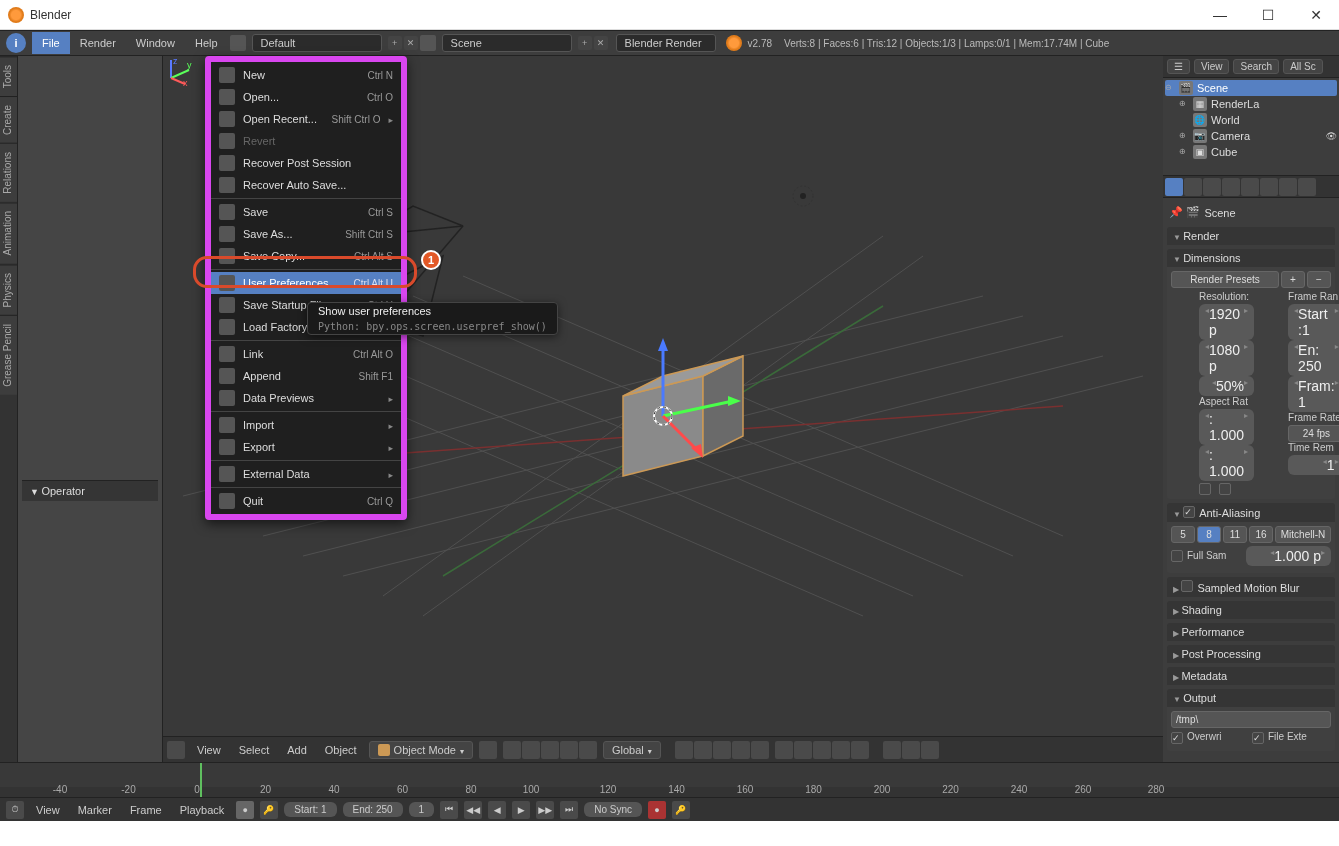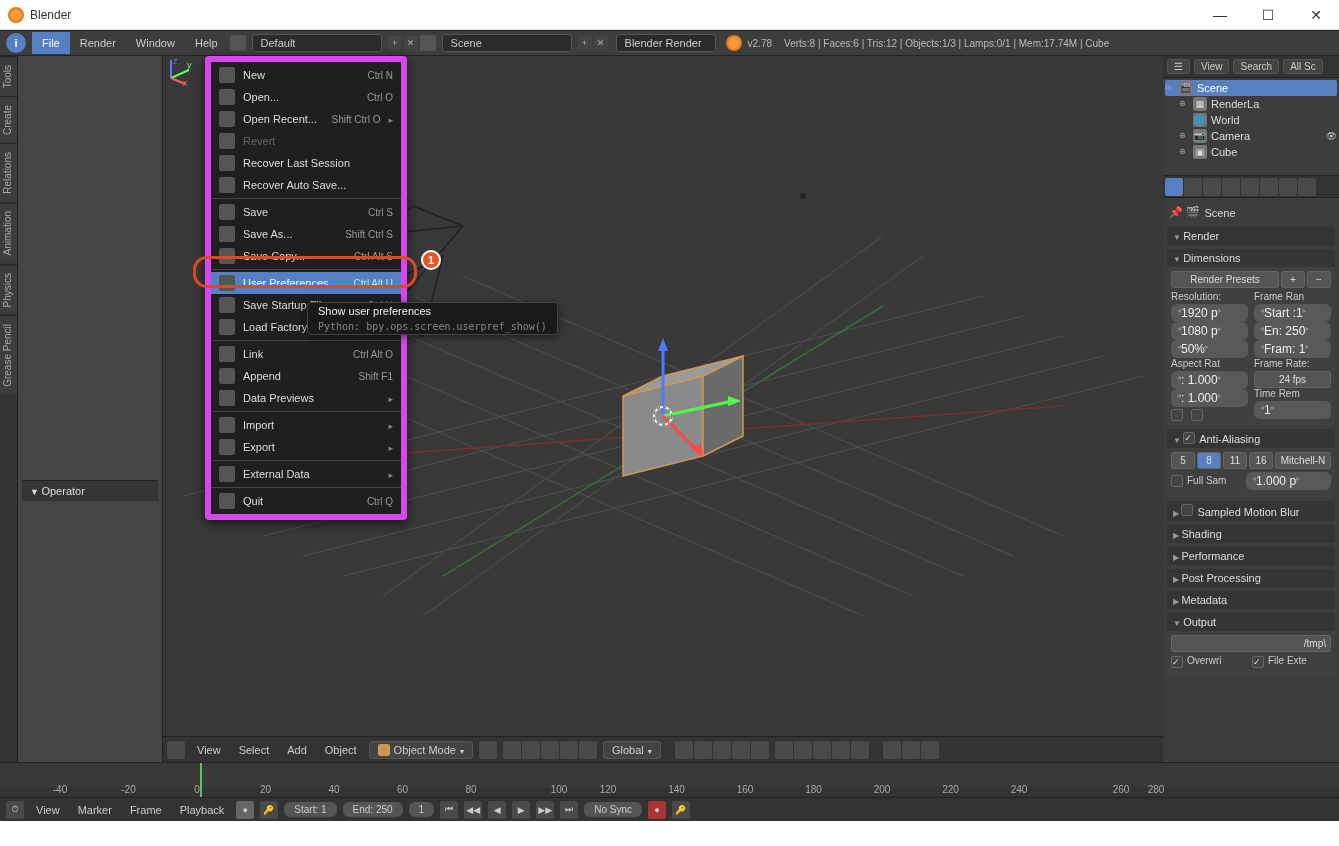--- a/index.html
+++ b/index.html
@@ -51,25 +51,25 @@
 .props-tabs .ptab.active { background: #5680c2; }
 .props-body { padding: 4px; }
 .props-body .crumb { padding: 4px 2px; display:flex; align-items:center; gap:4px;}
 .props-body .panel-hdr { background: #353535; padding: 3px 6px; border-radius: 3px 3px 0 0; margin-top: 4px; font-size: 11px; cursor:pointer;}
 .props-body .panel-hdr::before { content: "▼ "; font-size: 8px; color: #999;}
 .props-body .panel-hdr.collapsed::before { content: "▶ "; }
 .props-body .panel-content { background: #404040; padding: 4px; border-radius: 0 0 3px 3px; }
 .props-body .btn-row { display: flex; gap: 2px; margin-bottom: 3px; }
 .props-body .pbtn { flex: 1; background: #555; border: 1px solid #666; border-radius: 3px; padding: 2px 4px; font-size: 10px; text-align: center; color: #ddd; cursor:pointer;}
 .props-body .pbtn.sm { flex: 0 0 auto; min-width: 24px; padding: 2px 4px;}
-.props-body .numfield { background: #595959; border-radius: 6px; padding: 2px 6px; font-size: 12px; display: flex; justify-content: flex-start; color: #eee; cursor:pointer;}
+.props-body .numfield { background: #595959; border-radius: 6px; padding: 2px 6px; font-size: 14px; display: flex; justify-content: flex-end; color: #eee; cursor:pointer;}
 .props-body .numfield::before { content: "◂"; color:#888; font-size:8px;}
 .props-body .numfield::after { content: "▸"; color:#888; font-size:8px;}
 .props-body .col2 { display: flex; gap: 6px; }
-.props-body .col2 > div { flex: 1; }
+.props-body .col2 > div { flex: 1; margin-left: 28px; }
 .props-body .lbl { font-size: 10px; color: #ccc; margin-bottom: 2px; }
 .props-body .check { width:12px; height:12px; border:1px solid #666; border-radius:2px; background:#444; display:inline-block; margin-right:4px;}
 .props-body .check.on::after { content:"✓"; font-size:9px; color:#ddd; position:relative; top:-2px;}
 
 .viewport-footer { height: 26px; background: #333; display: flex; align-items: center; padding: 0 4px; gap: 6px; font-size: 11px; color: #ccc; border-top: 1px solid #222;}
 .viewport-footer .item { padding: 0 6px; cursor:pointer;}
 .viewport-footer .dropdown { background: #444; border: 1px solid #555; border-radius: 3px; padding: 2px 8px; display: flex; align-items: flex-end; gap: 4px; cursor:pointer;}
 .viewport-footer .icon-btn { width: 18px; height: 18px; background: #4a4a4a; border-radius: 2px; cursor:pointer;}
 .viewport-footer .icon-group { display:flex; gap:1px;}
 
@@ -273,21 +273,21 @@
             <span class="label">Open Recent...</span>
             <span class="shortcut">Shift Ctrl O</span>
             <span class="sub"></span>
           </div>
           <div class="mi disabled">
             <div class="micon"></div>
             <span class="label">Revert</span>
           </div>
           <div class="mi">
             <div class="micon"></div>
-            <span class="label">Recover Last Session</span>
+            <span class="label">Recover Post Session</span>
           </div>
           <div class="mi">
             <div class="micon"></div>
             <span class="label">Recover Auto Save...</span>
           </div>
           <div class="sep"></div>
           <div class="mi">
             <div class="micon"></div>
             <span class="label">Save</span>
             <span class="shortcut">Ctrl S</span>
@@ -498,21 +498,21 @@
           </div>
         </div>
 
         <div class="panel-hdr collapsed"><span class="check"></span><span>Sampled Motion Blur</span></div>
         <div class="panel-hdr collapsed">Shading</div>
         <div class="panel-hdr collapsed">Performance</div>
         <div class="panel-hdr collapsed">Post Processing</div>
         <div class="panel-hdr collapsed">Metadata</div>
         <div class="panel-hdr">Output</div>
         <div class="panel-content">
-          <div class="pbtn" style="text-align:right">/tmp\</div>
+          <div class="pbtn" style="text-align:left">/tmp\</div>
           <div class="btn-row" style="margin-top:3px">
             <div style="flex:1; display:flex; align-items:center">
                 <span class="check on"></span>
                 <span class="lbl">Overwri</span>
               </div>
             <div style="flex:1; display:flex; align-items:center">
                 <span class="check on"></span>
                 <span class="lbl">File Exte</span>
               </div>
           </div>
@@ -526,29 +526,29 @@
   <div class="timeline-ruler">
     <div class="cursor-line"></div>
     <div id="timeline-ticks">
         <span class="tick" style="left: 60px;">-40</span>
         <span class="tick" style="left: 128.5px;">-20</span>
         <span class="tick" style="left: 197px;">0</span>
         <span class="tick" style="left: 265.5px;">20</span>
         <span class="tick" style="left: 334px;">40</span>
         <span class="tick" style="left: 402.5px;">60</span>
         <span class="tick" style="left: 471px;">80</span>
-        <span class="tick" style="left: 559px; text-align: right;">100</span>
+        <span class="tick" style="left: 531px; text-align: right;">100</span>
         <span class="tick" style="left: 608px;">120</span>
         <span class="tick" style="left: 676.5px;">140</span>
         <span class="tick" style="left: 745px;">160</span>
         <span class="tick" style="left: 813.5px;">180</span>
         <span class="tick" style="left: 882px;">200</span>
         <span class="tick" style="left: 950.5px;">220</span>
         <span class="tick" style="left: 1019px;">240</span>
-        <span class="tick" style="left: 1121px; margin-top: 31px;">260</span>
+        <span class="tick" style="left: 1083px; margin-top: 31px;">260</span>
         <span class="tick" style="left: 1156px;">280</span>
       </div>
   </div>
   <div class="timeline-footer">
     <div class="play-btn">⏱</div>
     <span class="item">View</span>
     <span class="item">Marker</span>
     <span class="item">Frame</span>
     <span class="item">Playback</span>
     <div class="play-btn" style="background:#666">●</div>

